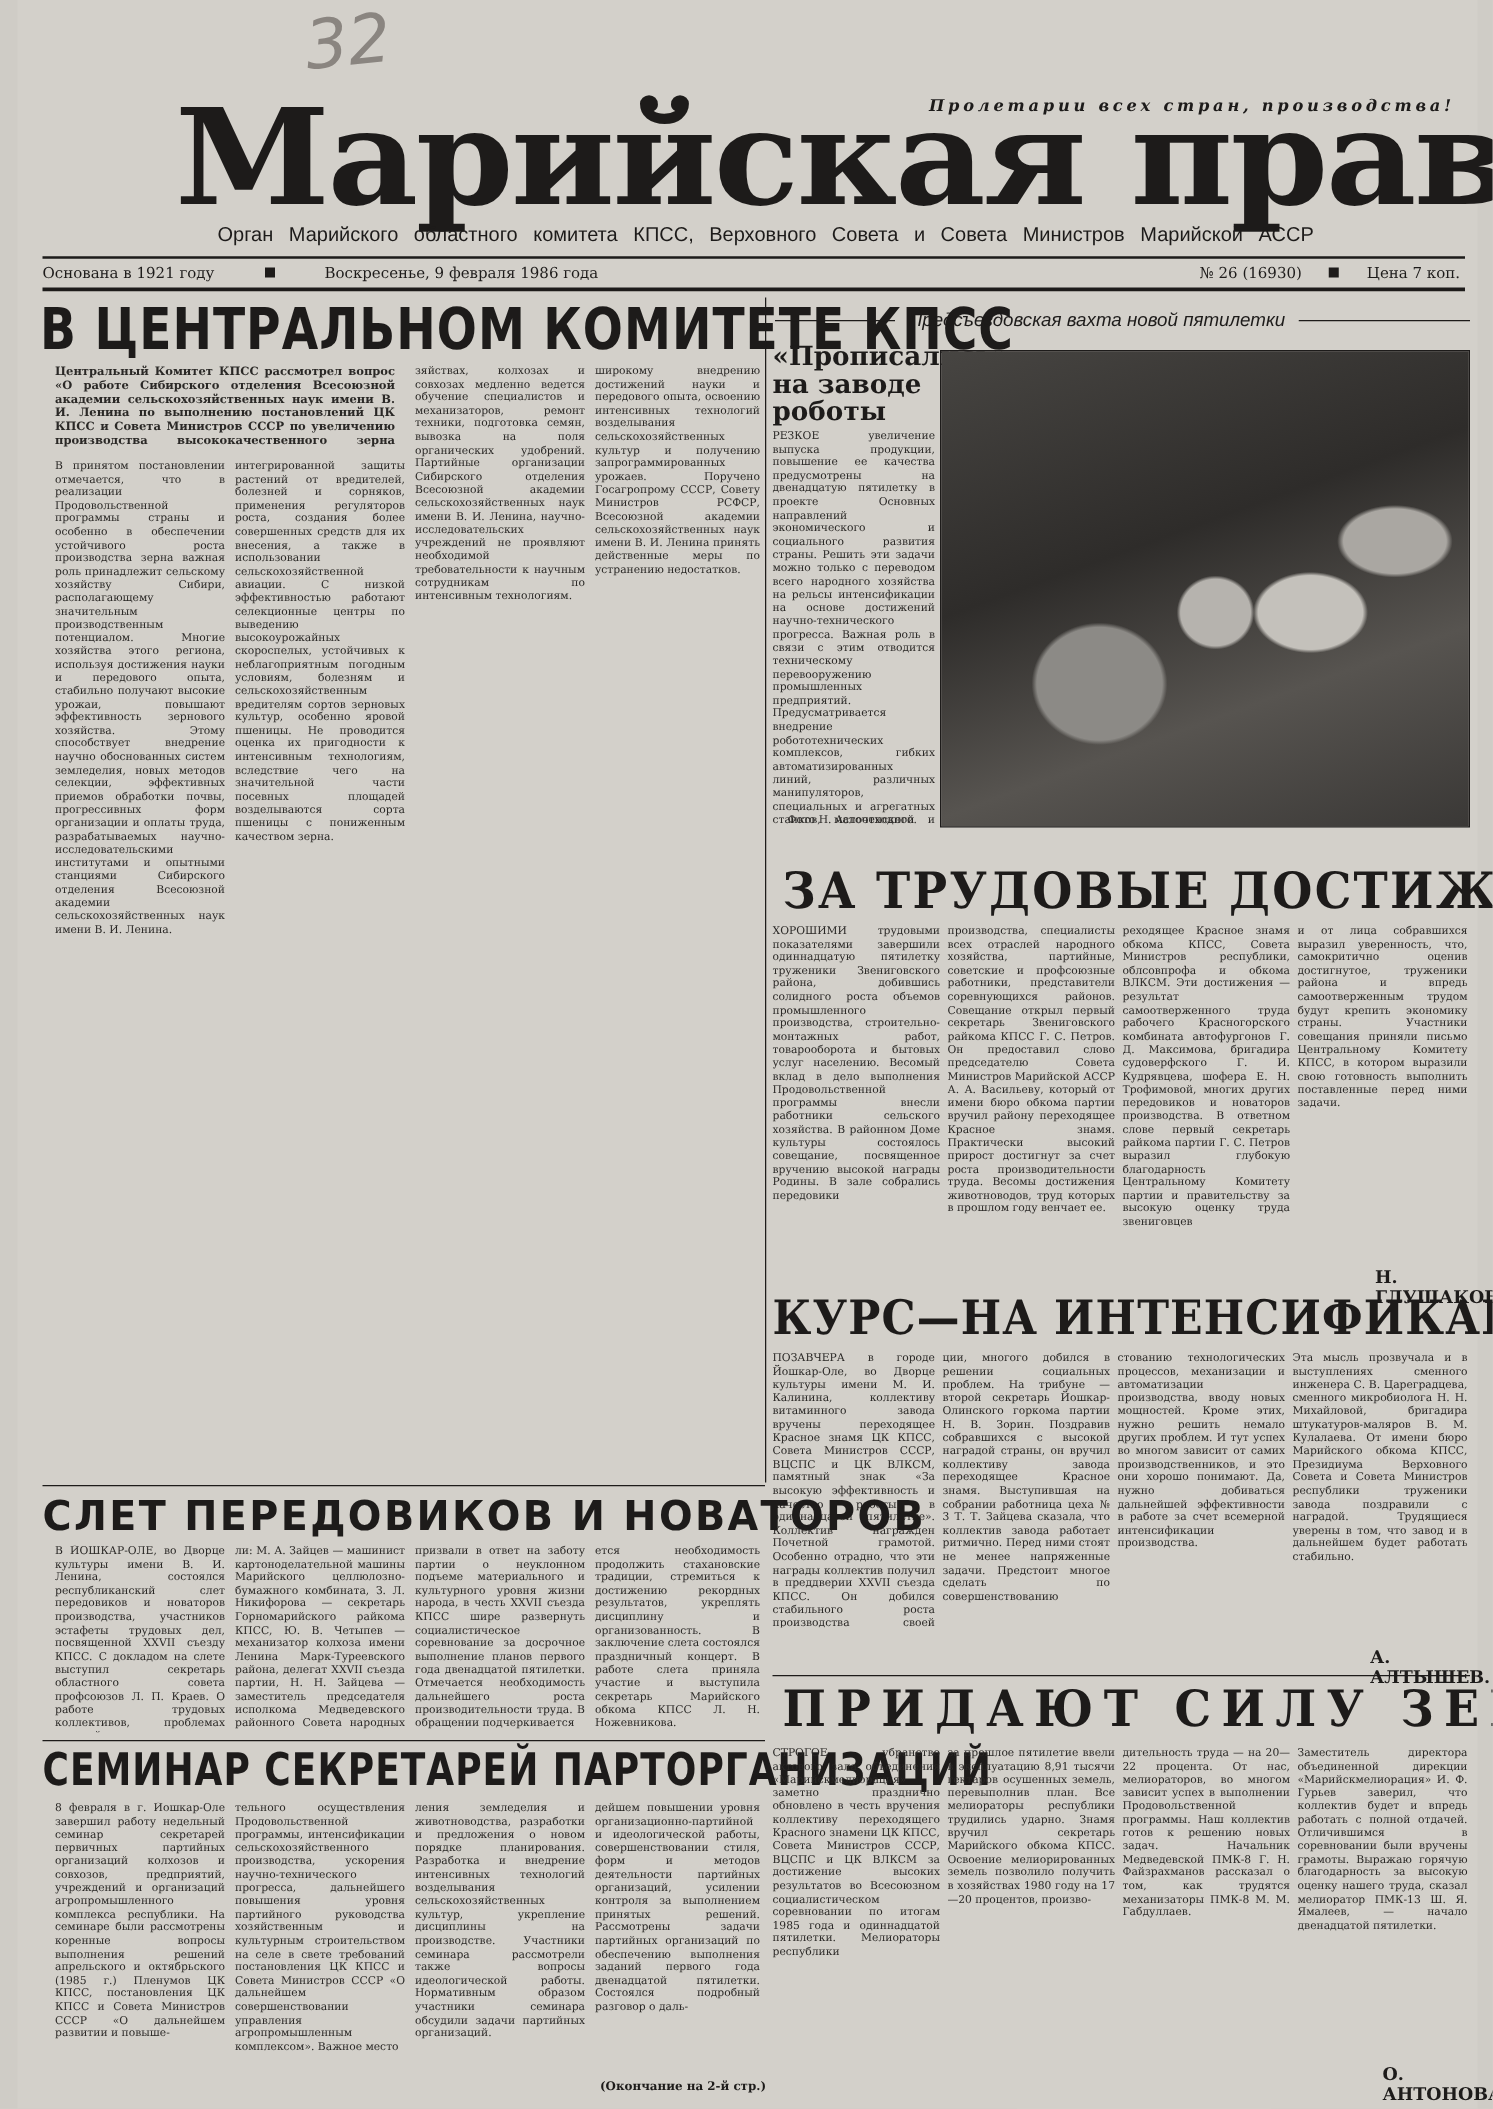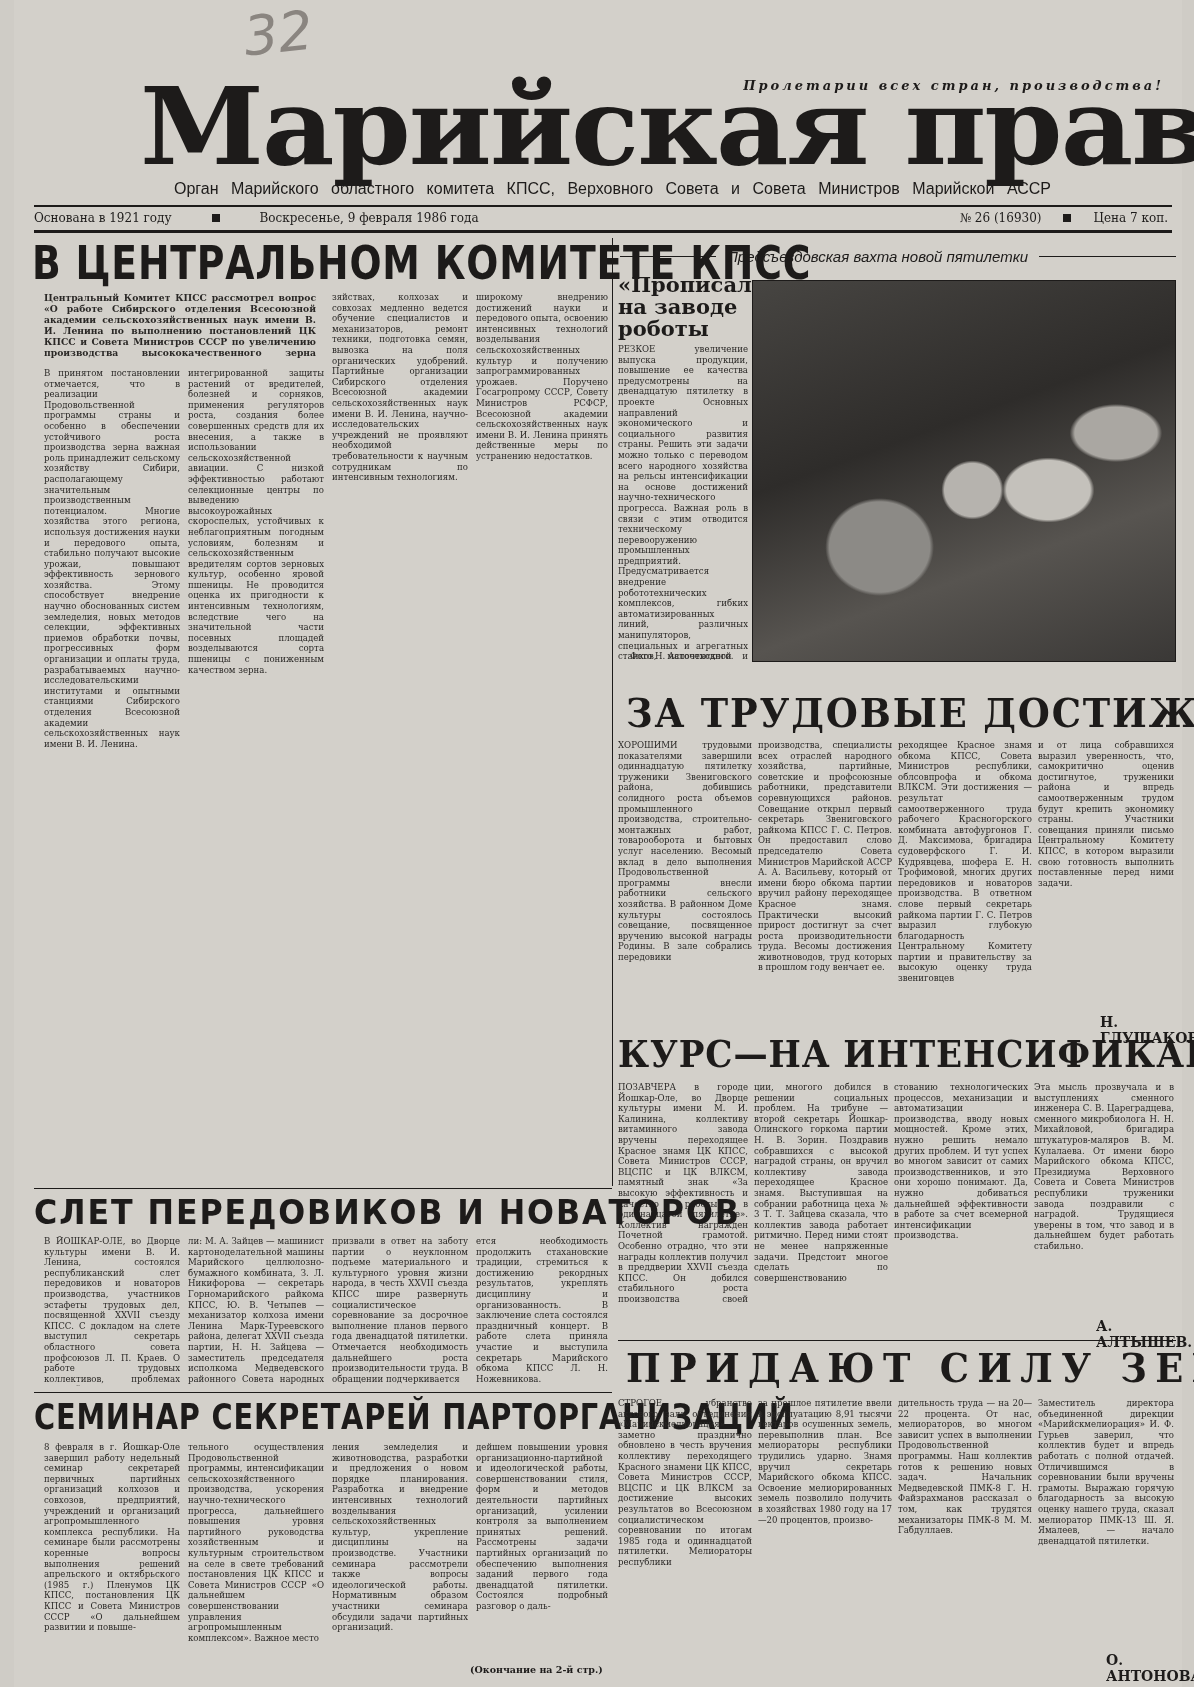--- a/index.html
+++ b/index.html
@@ -95,21 +95,21 @@
   <div class="col" style="left:174px;top:1236px;width:136px;height:150px;">ли: М. А. Зайцев — машинист картоноделательной машины Марийского целлюлозно-бумажного комбината, З. Л. Никифорова — секретарь Горномарийского райкома КПСС, Ю. В. Четыпев — механизатор колхоза имени Ленина Марк-Туреевского района, делегат XXVII съезда партии, Н. Н. Зайцева — заместитель председателя исполкома Медведевского районного Совета народных депутатов и другие. Участники слета приняли обращение ко всем трудящимся республики, в котором</div>
   <div class="col" style="left:318px;top:1236px;width:136px;height:150px;">призвали в ответ на заботу партии о неуклонном подъеме материального и культурного уровня жизни народа, в честь XXVII съезда КПСС шире развернуть социалистическое соревнование за досрочное выполнение планов первого года двенадцатой пятилетки. Отмечается необходимость дальнейшего роста производительности труда. В обращении подчеркивается</div>
   <div class="col" style="left:462px;top:1236px;width:132px;height:150px;">ется необходимость продолжить стахановские традиции, стремиться к достижению рекордных результатов, укреплять дисциплину и организованность. В заключение слета состоялся праздничный концерт. В работе слета приняла участие и выступила секретарь Марийского обкома КПСС Л. Н. Ножевникова.</div>
 
   <div class="hline" style="left:20px;top:1392px;width:578px;"></div>
   <div class="h1" style="left:20px;top:1396px;font-size:36px;line-height:42px;transform:scaleX(0.8);letter-spacing:1px;">СЕМИНАР СЕКРЕТАРЕЙ ПАРТОРГАНИЗАЦИЙ</div>
   <div class="col" style="left:30px;top:1442px;width:136px;height:234px;">8 февраля в г. Йошкар-Оле завершил работу недельный семинар секретарей первичных партийных организаций колхозов и совхозов, предприятий, учреждений и организаций агропромышленного комплекса республики. На семинаре были рассмотрены коренные вопросы выполнения решений апрельского и октябрьского (1985 г.) Пленумов ЦК КПСС, постановления ЦК КПСС и Совета Министров СССР «О дальнейшем развитии и повыше-</div>
   <div class="col" style="left:174px;top:1442px;width:136px;height:234px;">тельного осуществления Продовольственной программы, интенсификации сельскохозяйственного производства, ускорения научно-технического прогресса, дальнейшего повышения уровня партийного руководства хозяйственным и культурным строительством на селе в свете требований постановления ЦК КПСС и Совета Министров СССР «О дальнейшем совершенствовании управления агропромышленным комплексом». Важное место</div>
   <div class="col" style="left:318px;top:1442px;width:136px;height:234px;">ления земледелия и животноводства, разработки и предложения о новом порядке планирования. Разработка и внедрение интенсивных технологий возделывания сельскохозяйственных культур, укрепление дисциплины на производстве. Участники семинара рассмотрели также вопросы идеологической работы. Нормативным образом участники семинара обсудили задачи партийных организаций.</div>
   <div class="col" style="left:462px;top:1442px;width:132px;height:220px;">дейшем повышении уровня организационно-партийной и идеологической работы, совершенствовании стиля, форм и методов деятельности партийных организаций, усилении контроля за выполнением принятых решений. Рассмотрены задачи партийных организаций по обеспечению выполнения заданий первого года двенадцатой пятилетки. Состоялся подробный разговор о даль-</div>
-  <div class="sig" style="left:456px;top:1664px;font-size:9.5px;">(Окончание на 2-й стр.)</div>
+  <div class="sig" style="left:466px;top:1664px;font-size:9.5px;">(Окончание на 2-й стр.)</div>
 
   <div class="hline" style="left:604px;top:1340px;width:558px;"></div>
   <div class="h1" style="left:612px;top:1344px;font-family:'DejaVu Serif',serif;font-size:40px;line-height:48px;letter-spacing:9px;transform:scaleX(0.92);">ПРИДАЮТ СИЛУ ЗЕМЛЕ</div>
   <div class="col" style="left:604px;top:1398px;width:134px;height:276px;">СТРОГОЕ убранство актового зала объединения «Марийскмелиорация» заметно празднично обновлено в честь вручения коллективу переходящего Красного знамени ЦК КПСС, Совета Министров СССР, ВЦСПС и ЦК ВЛКСМ за достижение высоких результатов во Всесоюзном социалистическом соревновании по итогам 1985 года и одиннадцатой пятилетки. Мелиораторы республики</div>
   <div class="col" style="left:744px;top:1398px;width:134px;height:276px;">за прошлое пятилетие ввели в эксплуатацию 8,91 тысячи гектаров осушенных земель, перевыполнив план. Все мелиораторы республики трудились ударно. Знамя вручил секретарь Марийского обкома КПСС. Освоение мелиорированных земель позволило получить в хозяйствах 1980 году на 17—20 процентов, произво-</div>
   <div class="col" style="left:884px;top:1398px;width:134px;height:276px;">дительность труда — на 20—22 процента. От нас, мелиораторов, во многом зависит успех в выполнении Продовольственной программы. Наш коллектив готов к решению новых задач. Начальник Медведевской ПМК-8 Г. Н. Файзрахманов рассказал о том, как трудятся механизаторы ПМК-8 М. М. Габдуллаев.</div>
   <div class="col" style="left:1024px;top:1398px;width:136px;height:248px;">Заместитель директора объединенной дирекции «Марийскмелиорация» И. Ф. Гурьев заверил, что коллектив будет и впредь работать с полной отдачей. Отличившимся в соревновании были вручены грамоты. Выражаю горячую благодарность за высокую оценку нашего труда, сказал мелиоратор ПМК-13 Ш. Я. Ямалеев, — начало двенадцатой пятилетки.</div>
   <div class="sig" style="left:1092px;top:1652px;">О. АНТОНОВА.</div>
 </div>
 

